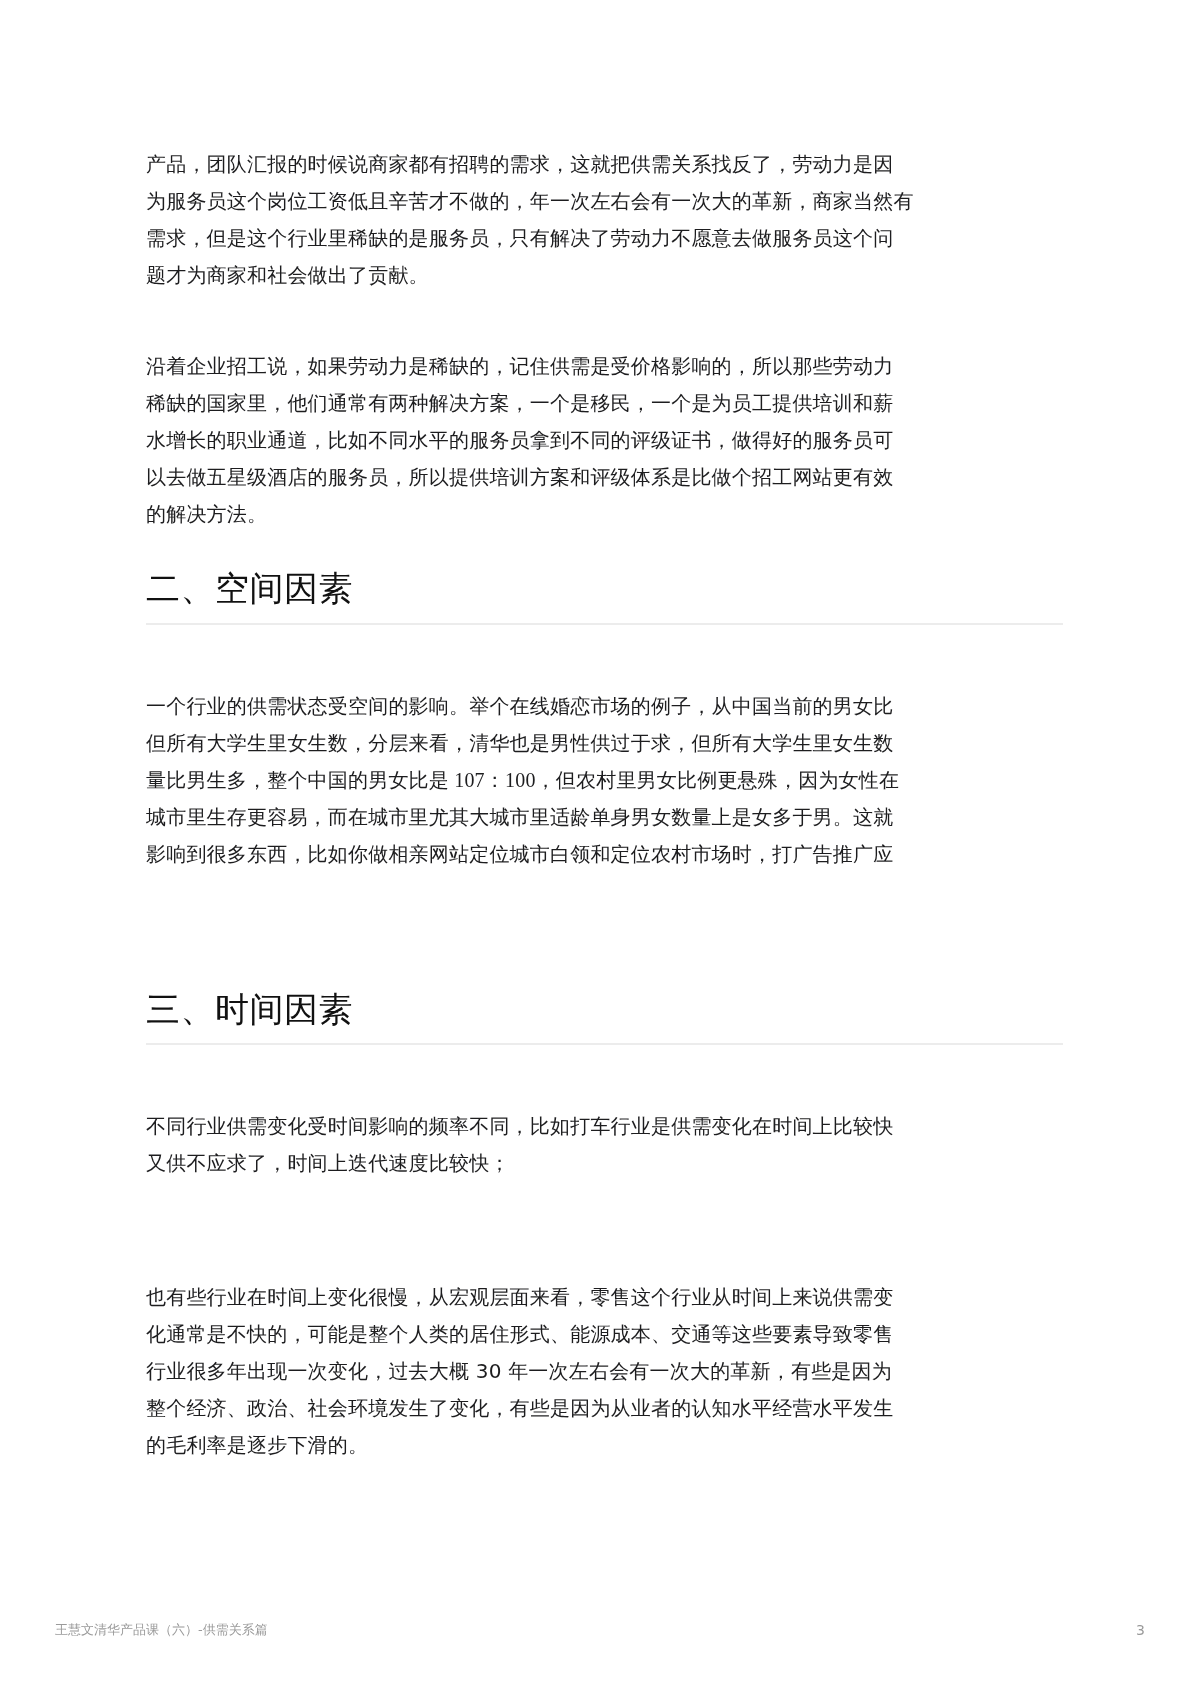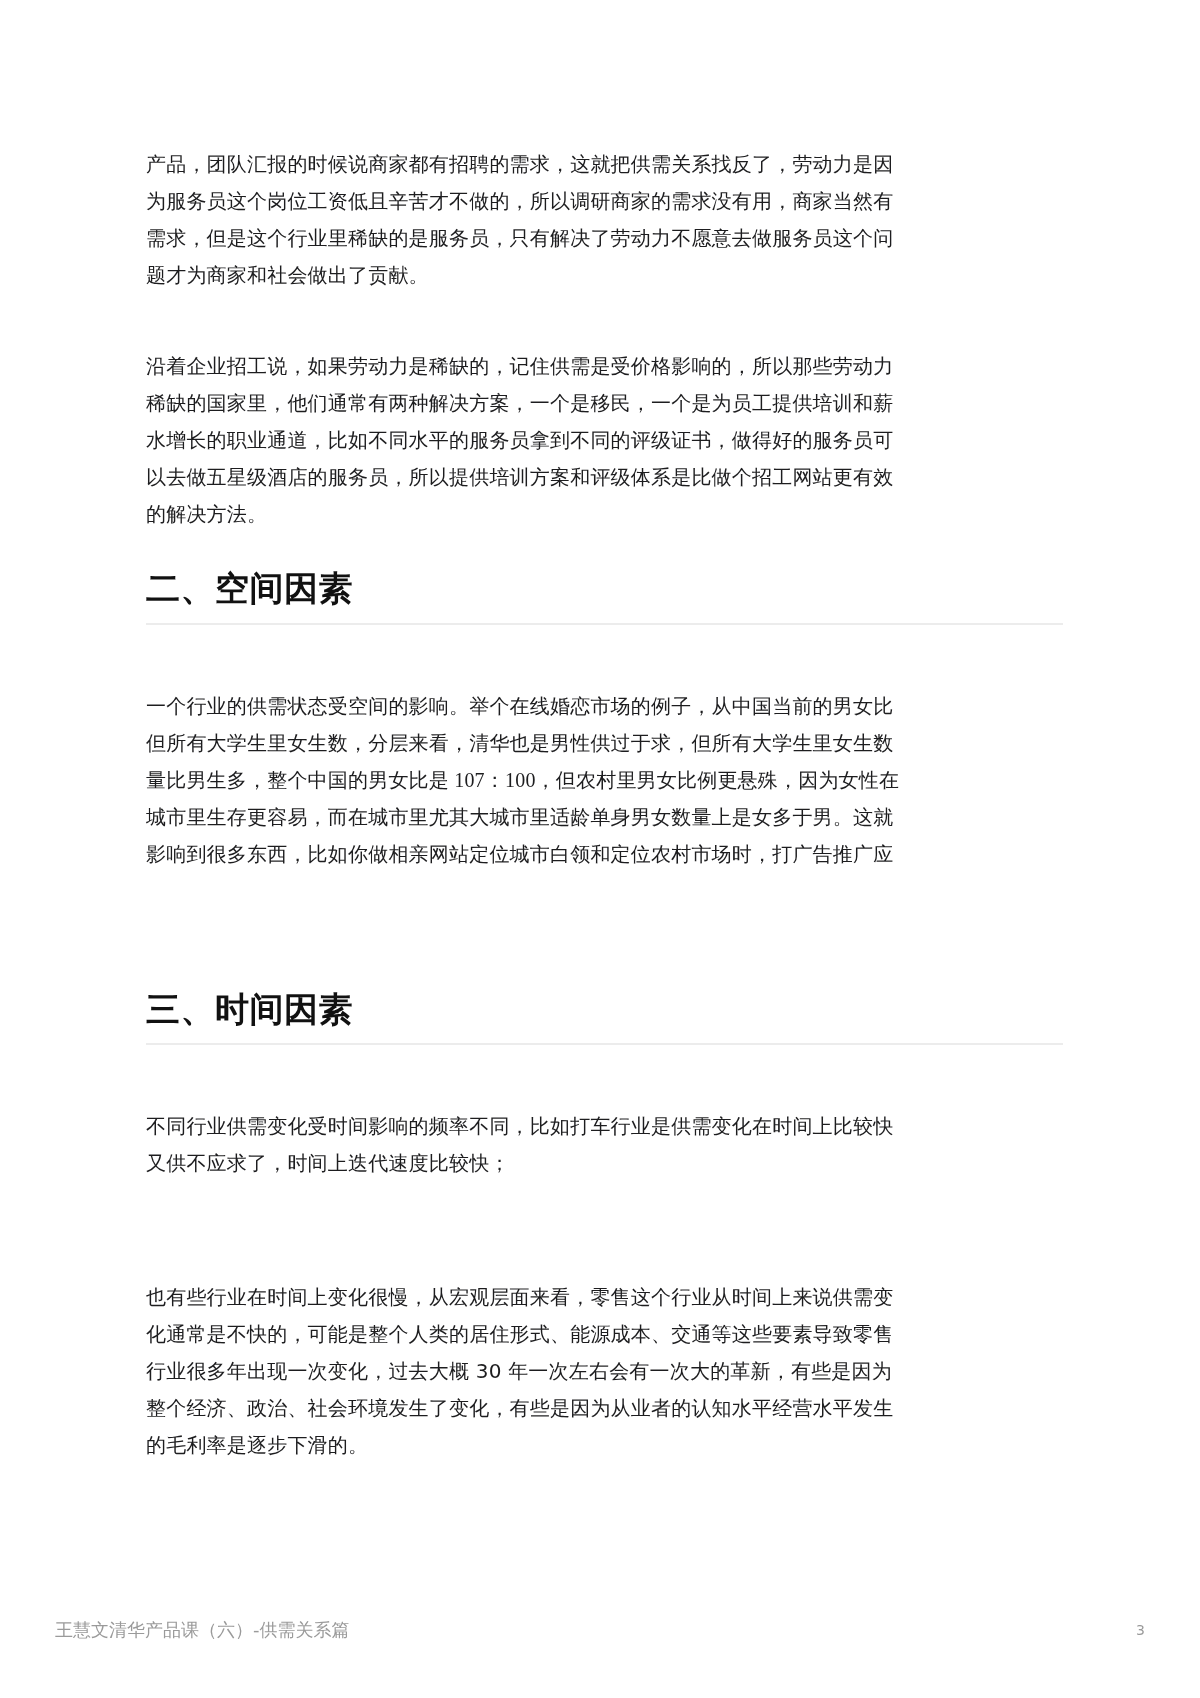--- a/index.html
+++ b/index.html
@@ -9,43 +9,43 @@
       color: #1d1d1f;
     }
     .block { position: absolute; left: 146px; width: 900px; }
     .para {
       font-size: 20px; line-height: 37px; margin: 0;
       letter-spacing: 0.2px; word-break: break-all;
     }
     .para .ln { display: block; white-space: nowrap; }
     .heading {
       position: absolute; left: 146px; margin: 0;
-      font-size: 34px; font-weight: bold; line-height: 40px; color: #111;
+      font-size: 34px; font-weight: normal; line-height: 40px; color: #111;
       letter-spacing: 0.5px;
     }
     .divider {
       position: absolute; left: 146px; width: 917px; height: 2px;
       background: #ececec; border: 0; margin: 0;
     }
     .footer-title {
       position: absolute; left: 55px; top: 1621px;
-      font-size: 18px; line-height: 18px; color: #9a9a9a;
+      font-size: 13px; line-height: 18px; color: #9a9a9a;
     }
     .footer-page {
       position: absolute; left: 1136px; top: 1621px;
       font-size: 14px; line-height: 18px; color: #9a9a9a;
     }
   </style>
 </head>
 <body>
 
 <div class="block" style="top:146px;">
   <p class="para">
     <span class="ln">产品，团队汇报的时候说商家都有招聘的需求，这就把供需关系找反了，劳动力是因</span>
-    <span class="ln">为服务员这个岗位工资低且辛苦才不做的，所以调研商家的需求没有用，商家当然有</span>
+    <span class="ln">为服务员这个岗位工资低且辛苦才不做的，年一次左右会有一次大的革新，商家当然有</span>
     <span class="ln">需求，但是这个行业里稀缺的是服务员，只有解决了劳动力不愿意去做服务员这个问</span>
     <span class="ln">题才为商家和社会做出了贡献。</span>
   </p>
 </div>
 
 <div class="block" style="top:348px;">
   <p class="para">
     <span class="ln">沿着企业招工说，如果劳动力是稀缺的，记住供需是受价格影响的，所以那些劳动力</span>
     <span class="ln">稀缺的国家里，他们通常有两种解决方案，一个是移民，一个是为员工提供培训和薪</span>
     <span class="ln">水增长的职业通道，比如不同水平的服务员拿到不同的评级证书，做得好的服务员可</span>

